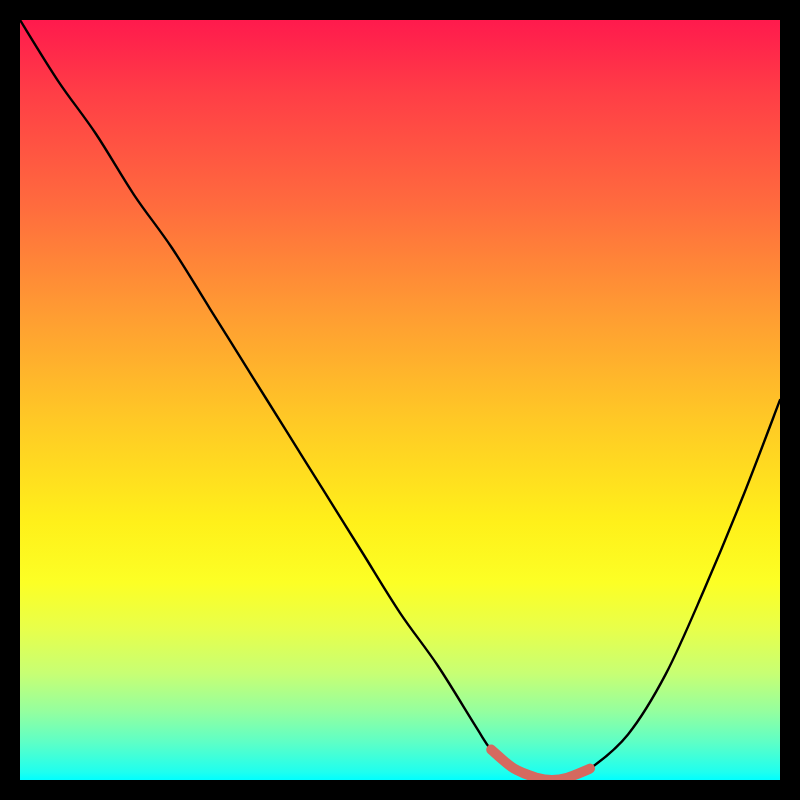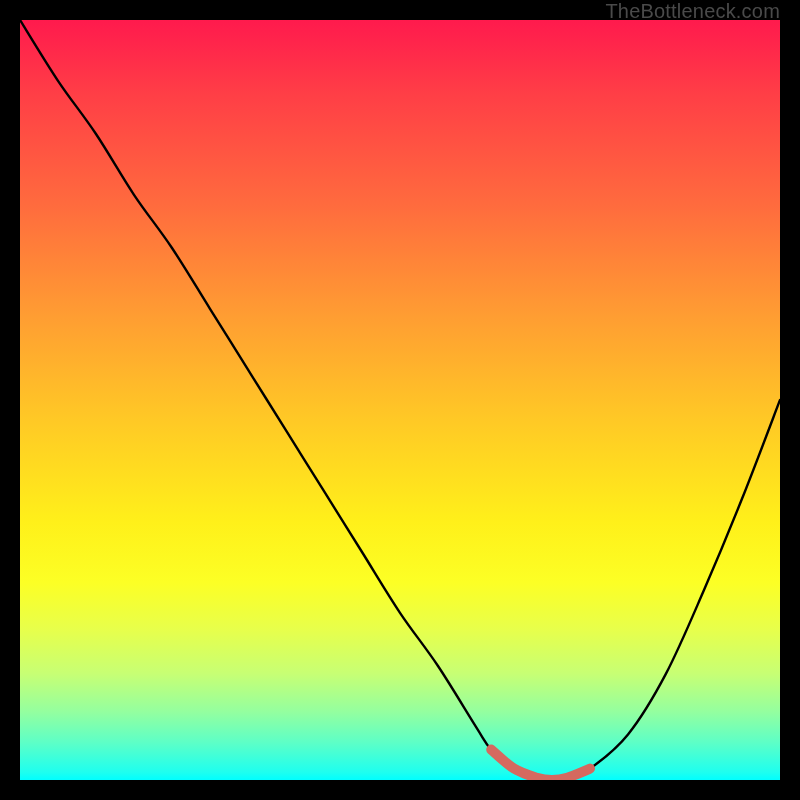--- a/index.html
+++ b/index.html
@@ -62,14 +62,13 @@
 </head>
 <body>
 
 <div class="frame">
   <div class="plot">
     <svg class="svg-layer" viewBox="0 0 760 760" preserveAspectRatio="none">
       <path id="curve-path" fill="none" stroke="#000000" stroke-width="2.4" stroke-linecap="round" stroke-linejoin="round" d="M 0.00 0.00 C 6.33 10.13, 25.33 41.80, 38.00 60.80 C 50.67 79.80, 63.33 95.00, 76.00 114.00 C 88.67 133.00, 101.33 155.80, 114.00 174.80 C 126.67 193.80, 139.33 209.00, 152.00 228.00 C 164.67 247.00, 177.33 268.53, 190.00 288.80 C 202.67 309.07, 215.33 329.33, 228.00 349.60 C 240.67 369.87, 253.33 390.13, 266.00 410.40 C 278.67 430.67, 291.33 450.93, 304.00 471.20 C 316.67 491.47, 329.33 511.73, 342.00 532.00 C 354.67 552.27, 367.33 573.80, 380.00 592.80 C 392.67 611.80, 405.33 627.00, 418.00 646.00 C 430.67 665.00, 447.13 692.87, 456.00 706.80 C 464.87 720.73, 464.87 722.63, 471.20 729.60 C 477.53 736.57, 486.40 743.91, 494.00 748.60 C 501.60 753.29, 510.47 755.82, 516.80 757.72 C 523.13 759.62, 526.93 760.00, 532.00 760.00 C 537.07 760.00, 540.87 759.62, 547.20 757.72 C 553.53 755.82, 559.87 755.82, 570.00 748.60 C 580.13 741.38, 595.33 730.23, 608.00 714.40 C 620.67 698.57, 633.33 677.67, 646.00 653.60 C 658.67 629.53, 671.33 599.13, 684.00 570.00 C 696.67 540.87, 709.33 510.47, 722.00 478.80 C 734.67 447.13, 753.67 396.47, 760.00 380.00"></path>
       <path id="highlight-path" fill="none" stroke="#d5695f" stroke-width="10" stroke-linecap="round" stroke-linejoin="round" d="M 471.20 729.60 C 475.00 732.77, 486.40 743.91, 494.00 748.60 C 501.60 753.29, 510.47 755.82, 516.80 757.72 C 523.13 759.62, 526.93 760.00, 532.00 760.00 C 537.07 760.00, 540.87 759.62, 547.20 757.72 C 553.53 755.82, 566.20 750.12, 570.00 748.60"></path>
     </svg>
   </div>
-  <div class="watermark">TheBottleneck.com</div>
 </div>
 
 </body></html>

